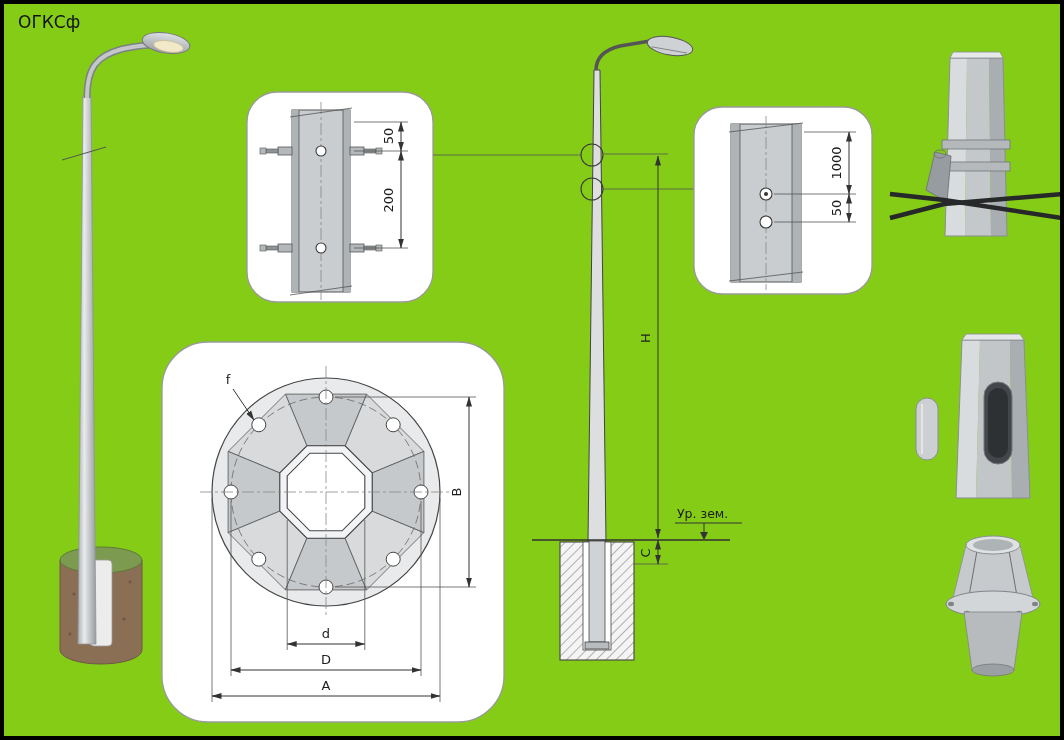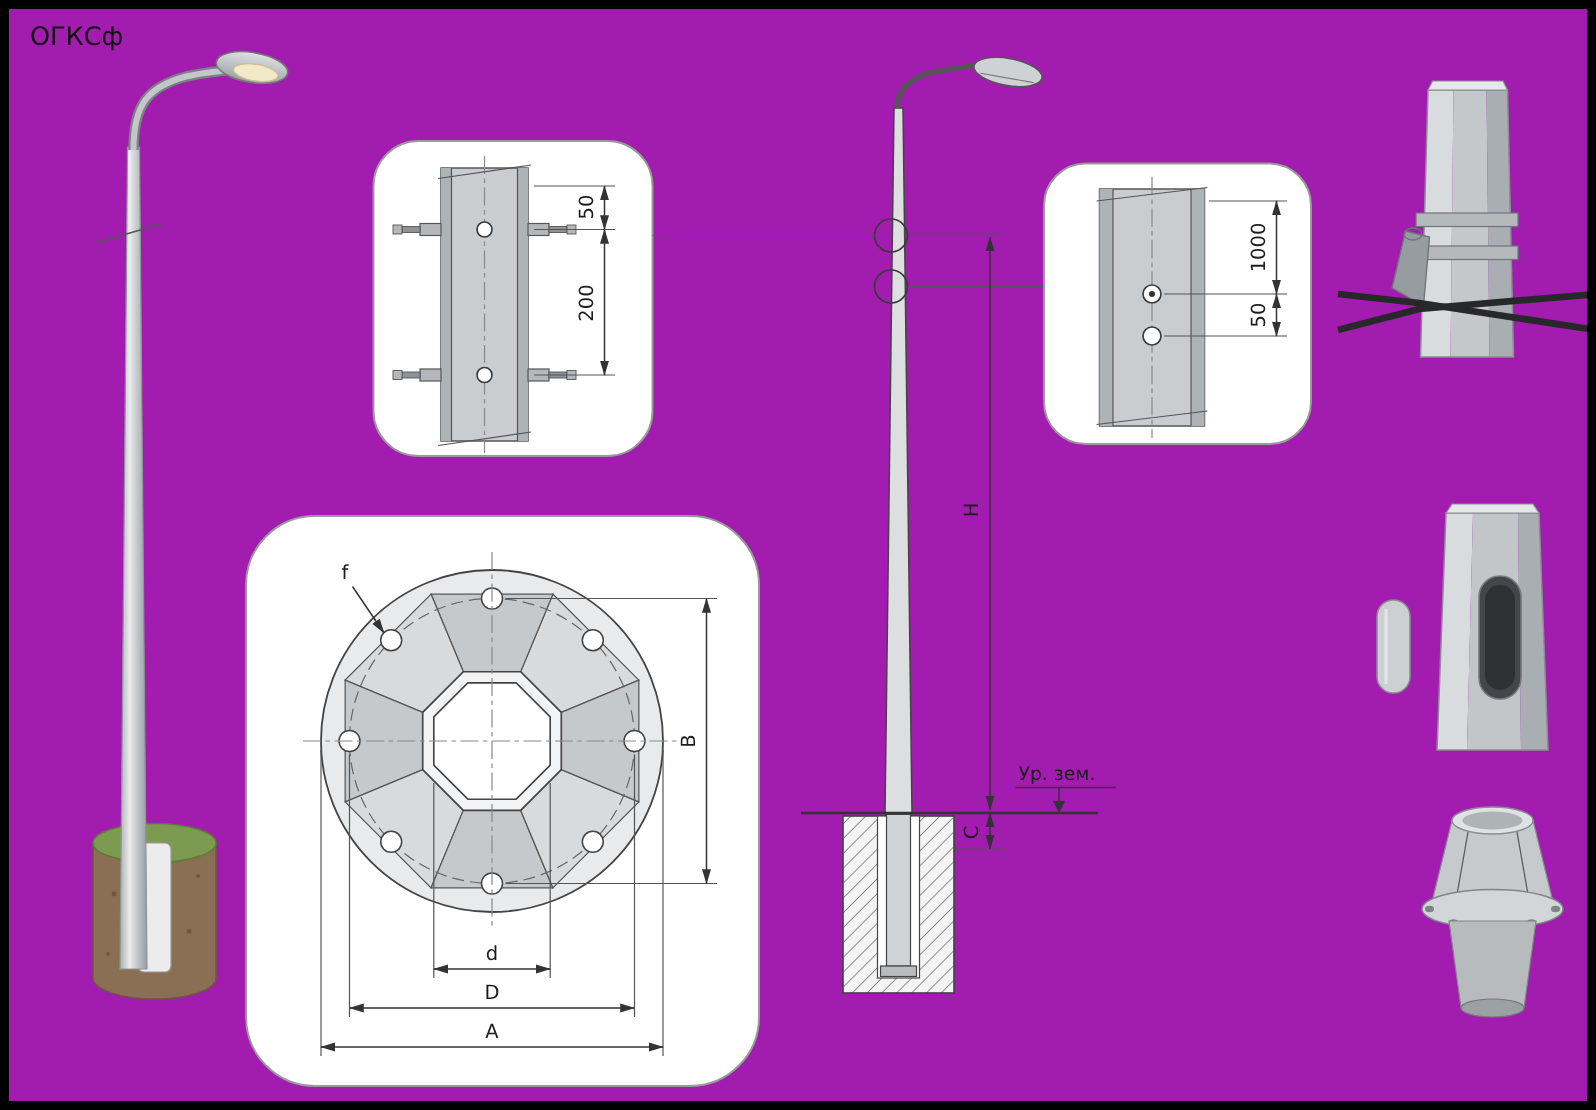--- a/index.html
+++ b/index.html
@@ -1,18 +1,18 @@
 <!DOCTYPE html>
 <html><head>
 <meta charset="utf-8">
 <style>
   html,body { margin:0; padding:0; background:#fff; }
   #page {
-    position:relative; width:1064px; height:740px; background:#a21caf;
-    border:6px solid #000000; box-sizing:border-box; overflow:hidden;
+    position:relative; width:1064px; height:740px; background:#84cc16;
+    border:4px solid #000000; box-sizing:border-box; overflow:hidden;
     font-family:"DejaVu Sans", sans-serif;
   }
   svg text { font-family:"DejaVu Sans", sans-serif; }
   .title   { font-size:17px; fill:#111; }
   .dimtxt  { font-size:13px; fill:#1c1c1c; }
   .smalltxt{ font-size:12.5px; fill:#1c1c1c; }
   .ln   { fill:none; stroke:#3a3a3a; stroke-width:1.1; }
   .thin { fill:none; stroke:#555;   stroke-width:0.8; }
   .cl   { fill:none; stroke:#888;   stroke-width:0.8; stroke-dasharray:12 3 3 3; }
   .dim  { fill:none; stroke:#333;   stroke-width:1; }

